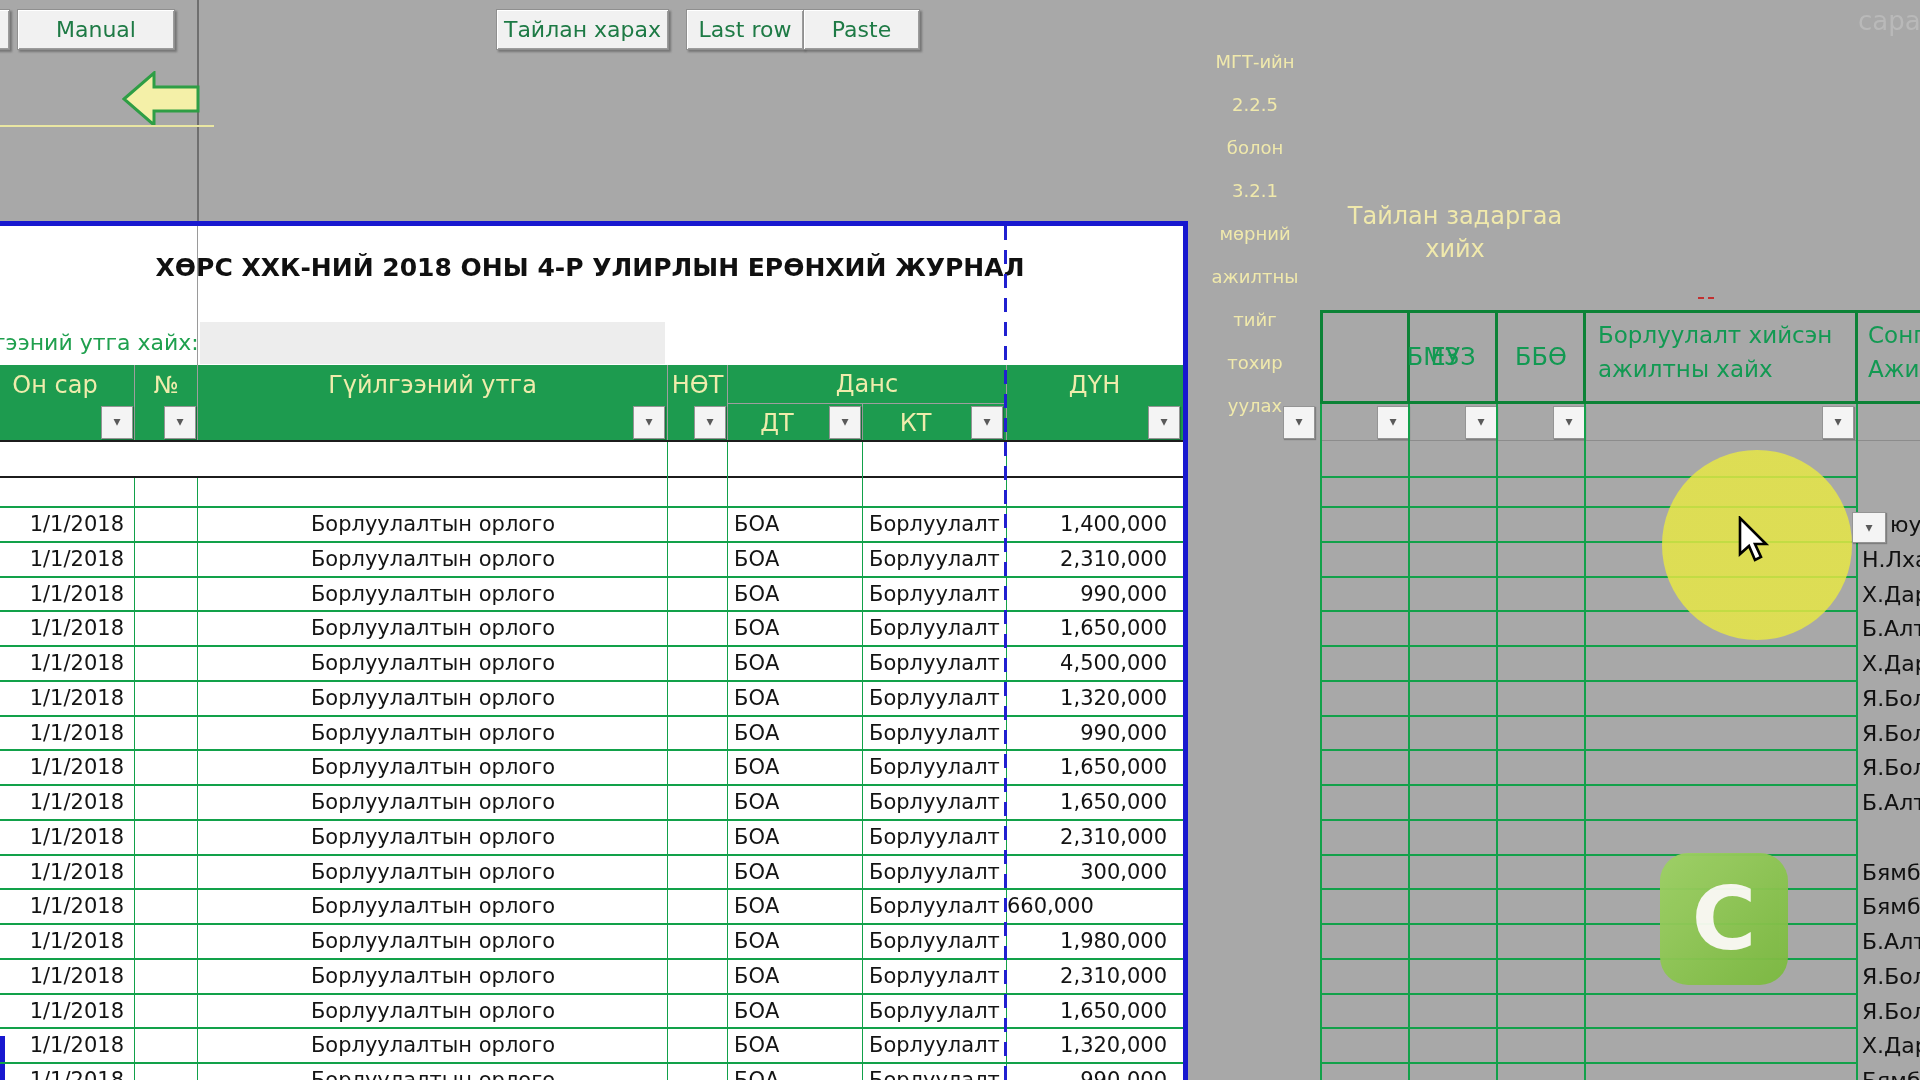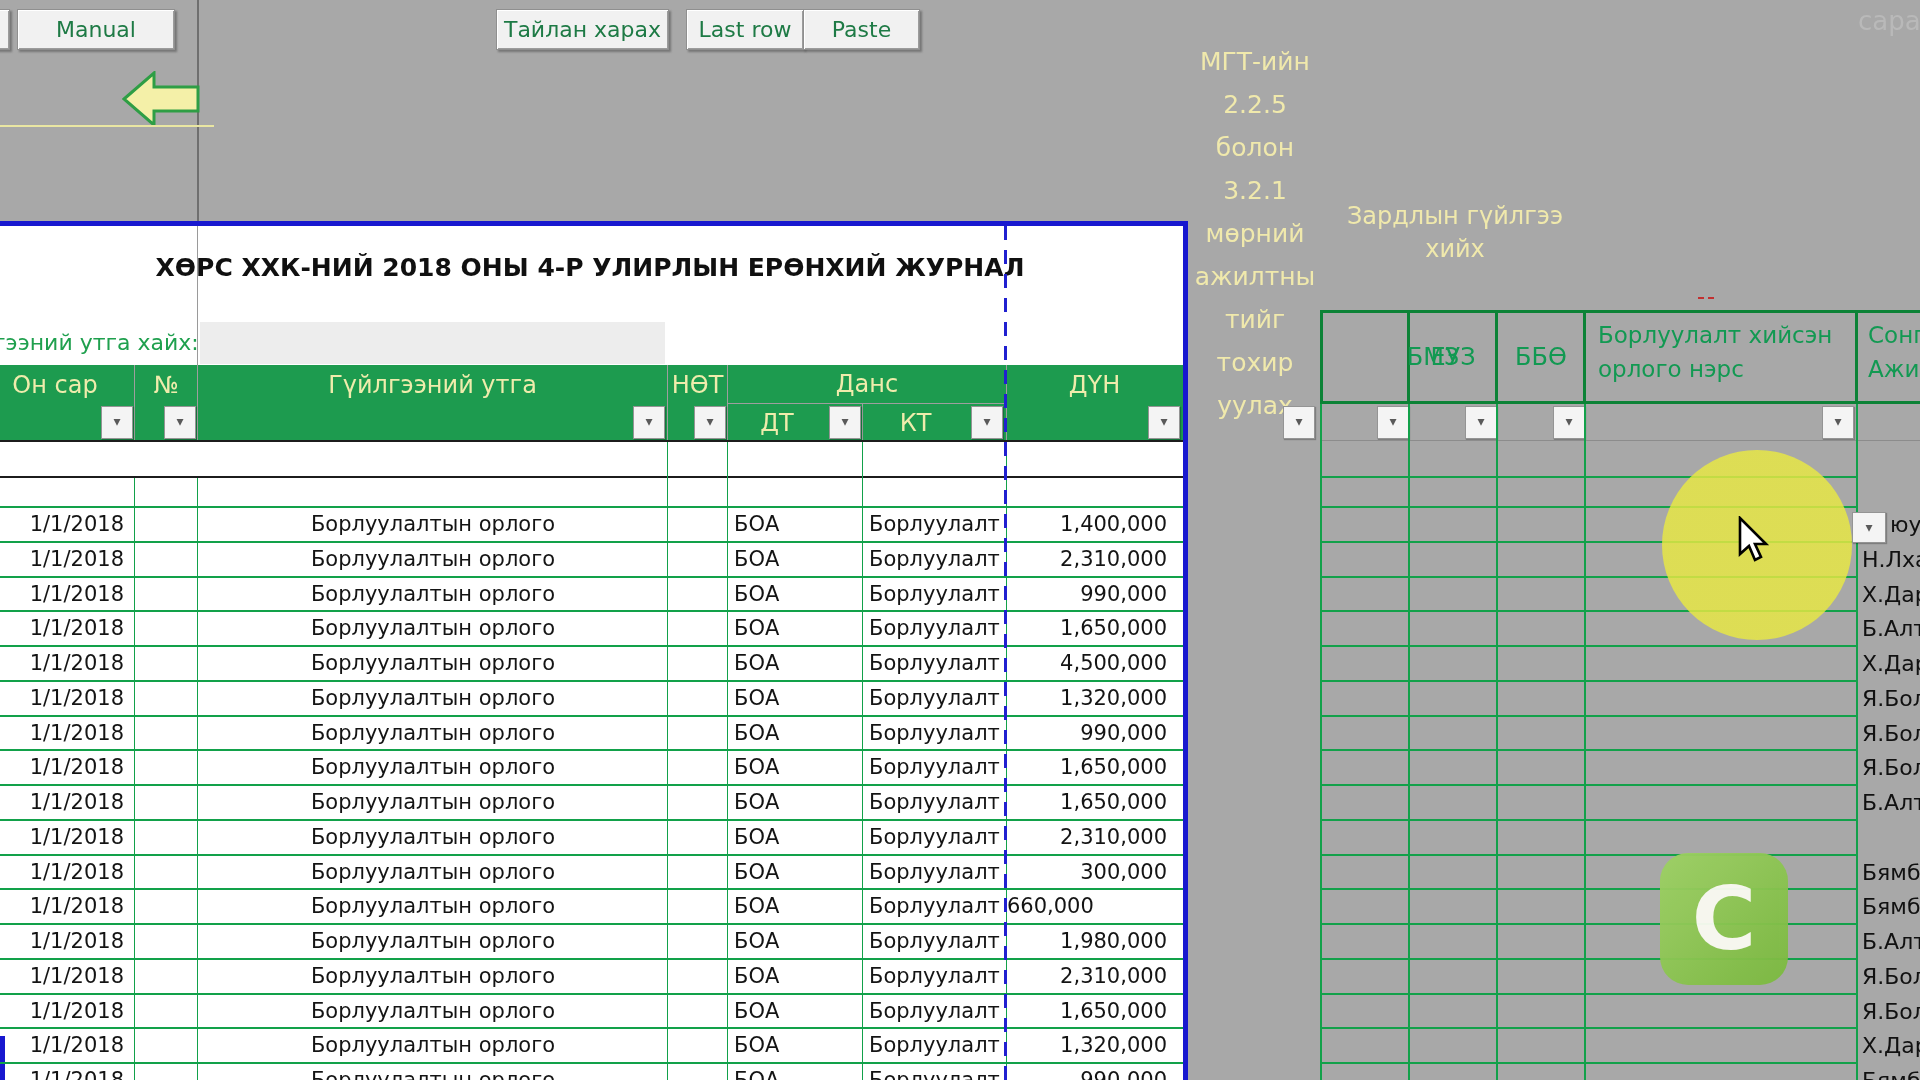--- a/index.html
+++ b/index.html
@@ -48,34 +48,34 @@
 
   <div class="abs" style="left:1858px;top:6px;font-size:26px;color:#b9b9b9;">сара</div>
 
   <div class="abs" style="left:197px;top:0;width:2px;height:365px;background:#6f6f6f;"></div>
 
   <svg class="abs" style="left:122px;top:71px;" width="78" height="56" viewBox="0 0 78 56">
     <polygon points="2,28 32,2 32,16 76,16 76,40 32,40 32,54" fill="#f4f0a8" stroke="#2e9e45" stroke-width="3"></polygon>
   </svg>
   <div class="abs" style="left:0;top:125px;width:214px;height:2px;background:#e9e6a2;"></div>
 
-  <div class="abs" id="mgt-block" style="left:1188px;top:40px;width:134px;text-align:center;font-size:25px;line-height:43px;">
+  <div class="abs" id="mgt-block" style="left:1188px;top:40px;width:134px;text-align:center;font-size:18px;line-height:43px;">
       <div class="pale" style="">МГТ-ийн</div>
       <div class="pale" style="">2.2.5</div>
       <div class="pale" style="">болон</div>
       <div class="pale" style="">3.2.1</div>
       <div class="pale" style="">мөрний</div>
       <div class="pale" style="">ажилтны</div>
       <div class="pale" style="">тийг</div>
       <div class="pale" style="">тохир</div>
       <div class="pale" style="">уулах</div>
     </div>
 
   <div class="abs pale" style="left:1325px;top:200px;width:260px;text-align:center;font-size:24px;line-height:33px;">
-    <div>Зардлын гүйлгээ</div>
+    <div>Тайлан задаргаа</div>
     <div>хийх</div>
   </div>
 
   <div class="abs" style="left:0;top:226px;width:1183px;height:854px;background:#ffffff;"></div>
 
   <div class="abs" style="left:0;top:221px;width:1188px;height:5px;background:#1818cf;"></div>
   <div class="abs" style="left:1183px;top:221px;width:5px;height:859px;background:#1818cf;"></div>
   <div class="abs" style="left:0;top:1036px;width:5px;height:44px;background:#1818cf;"></div>
 
   <div class="abs" style="left:197px;top:226px;width:1px;height:139px;background:#9a9a9a;"></div>
@@ -291,21 +291,21 @@
   <div class="abs" style="left:1855px;top:310px;width:3px;height:94px;background:#0c8236;"></div>
 
   <div id="expense-heads">
       <div class="rt-head" style="left:1390px;top:312px;width:86px;height:90px;">БМЗ</div>
       <div class="rt-head" style="left:1410px;top:312px;width:86px;height:90px;">ЕУЗ</div>
       <div class="rt-head" style="left:1498px;top:312px;width:86px;height:90px;">ББӨ</div>
     </div>
 
   <div class="abs" style="left:1598px;top:318px;font-size:23px;color:#129952;line-height:34px;">
     <div>Борлуулалт хийсэн</div>
-    <div>орлого нэрс</div>
+    <div>ажилтны хайх</div>
   </div>
 
   <div class="abs" style="left:1868px;top:318px;font-size:23px;color:#129952;line-height:34px;">
     <div>Сонго</div>
     <div>Ажил</div>
   </div>
 
   <div class="abs" style="left:1698px;top:297px;width:16px;border-top:2px dashed #c23030;"></div>
 
   <div class="fbtn" style="left:1283px;top:406px;"><span>▾</span></div>

